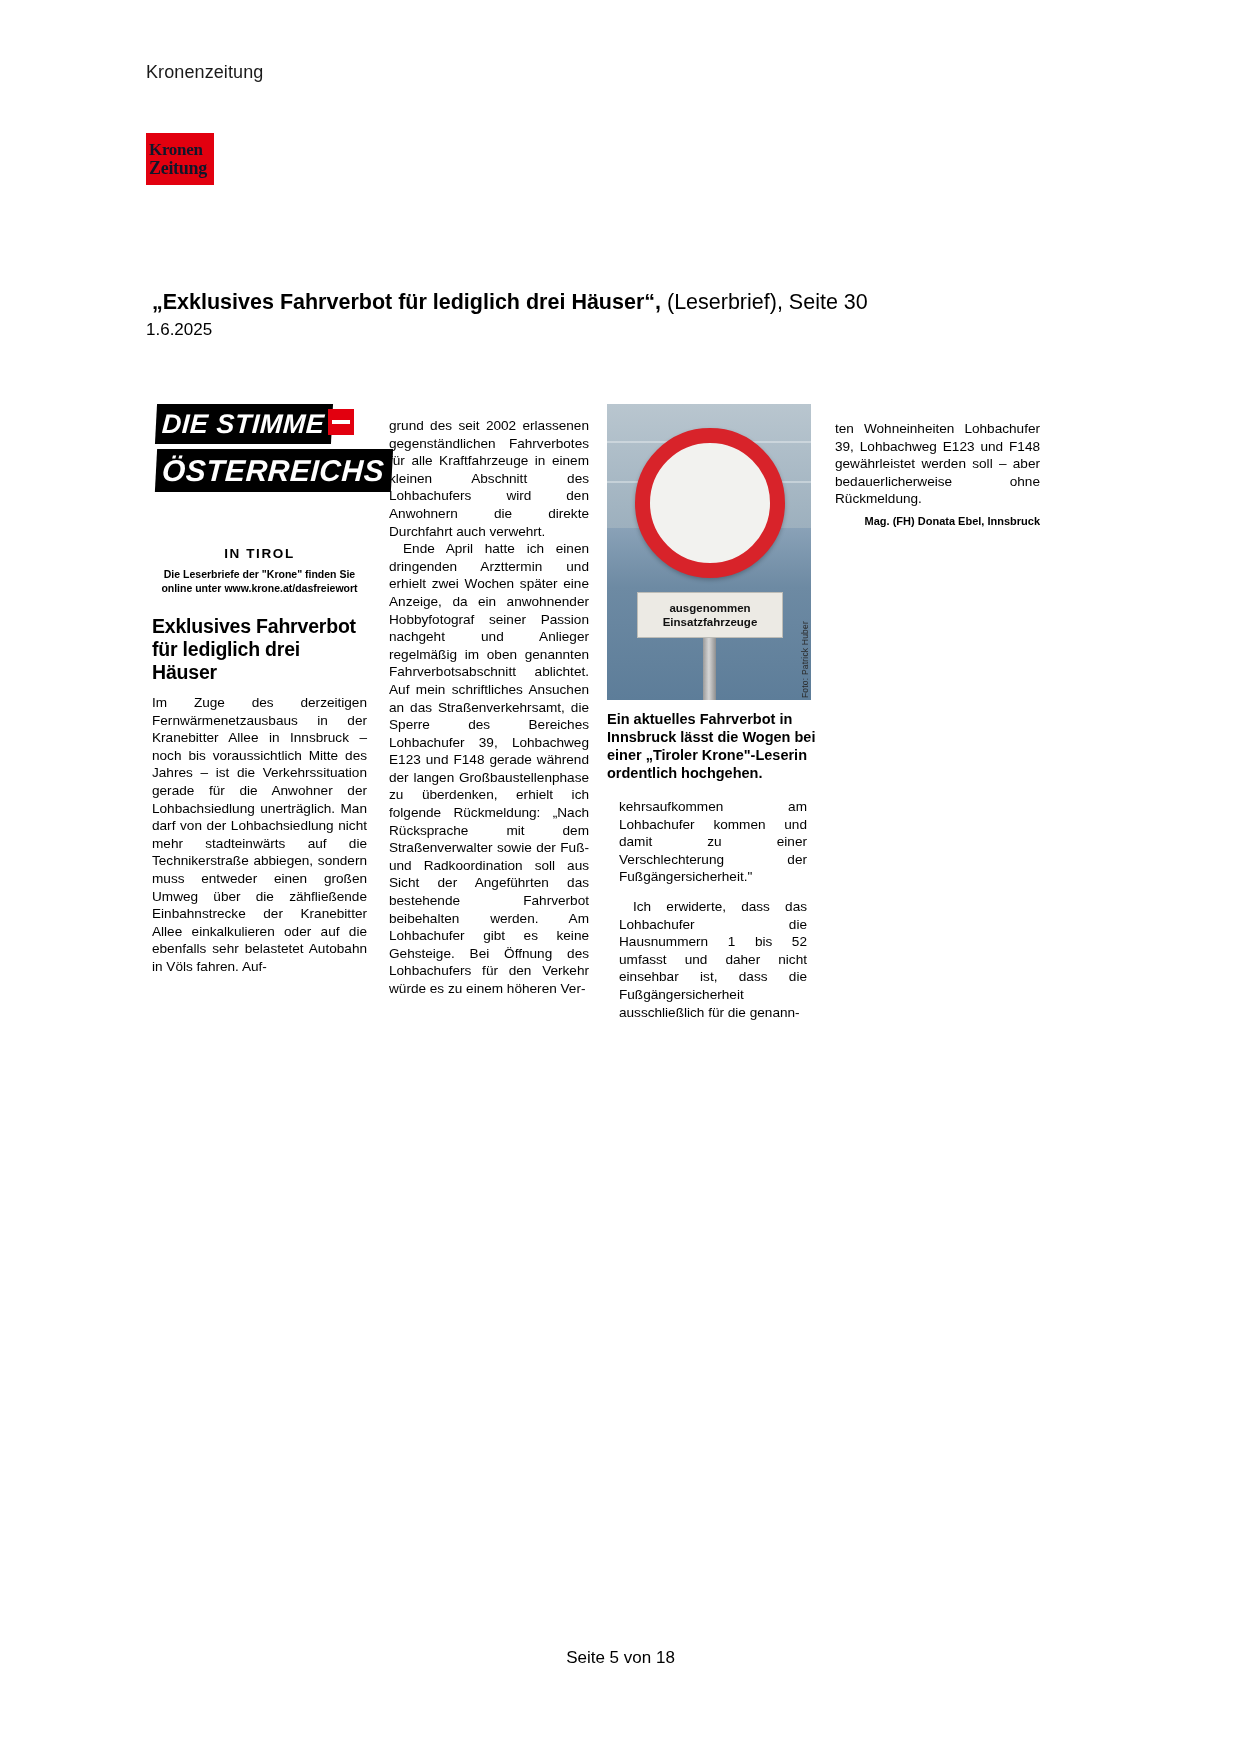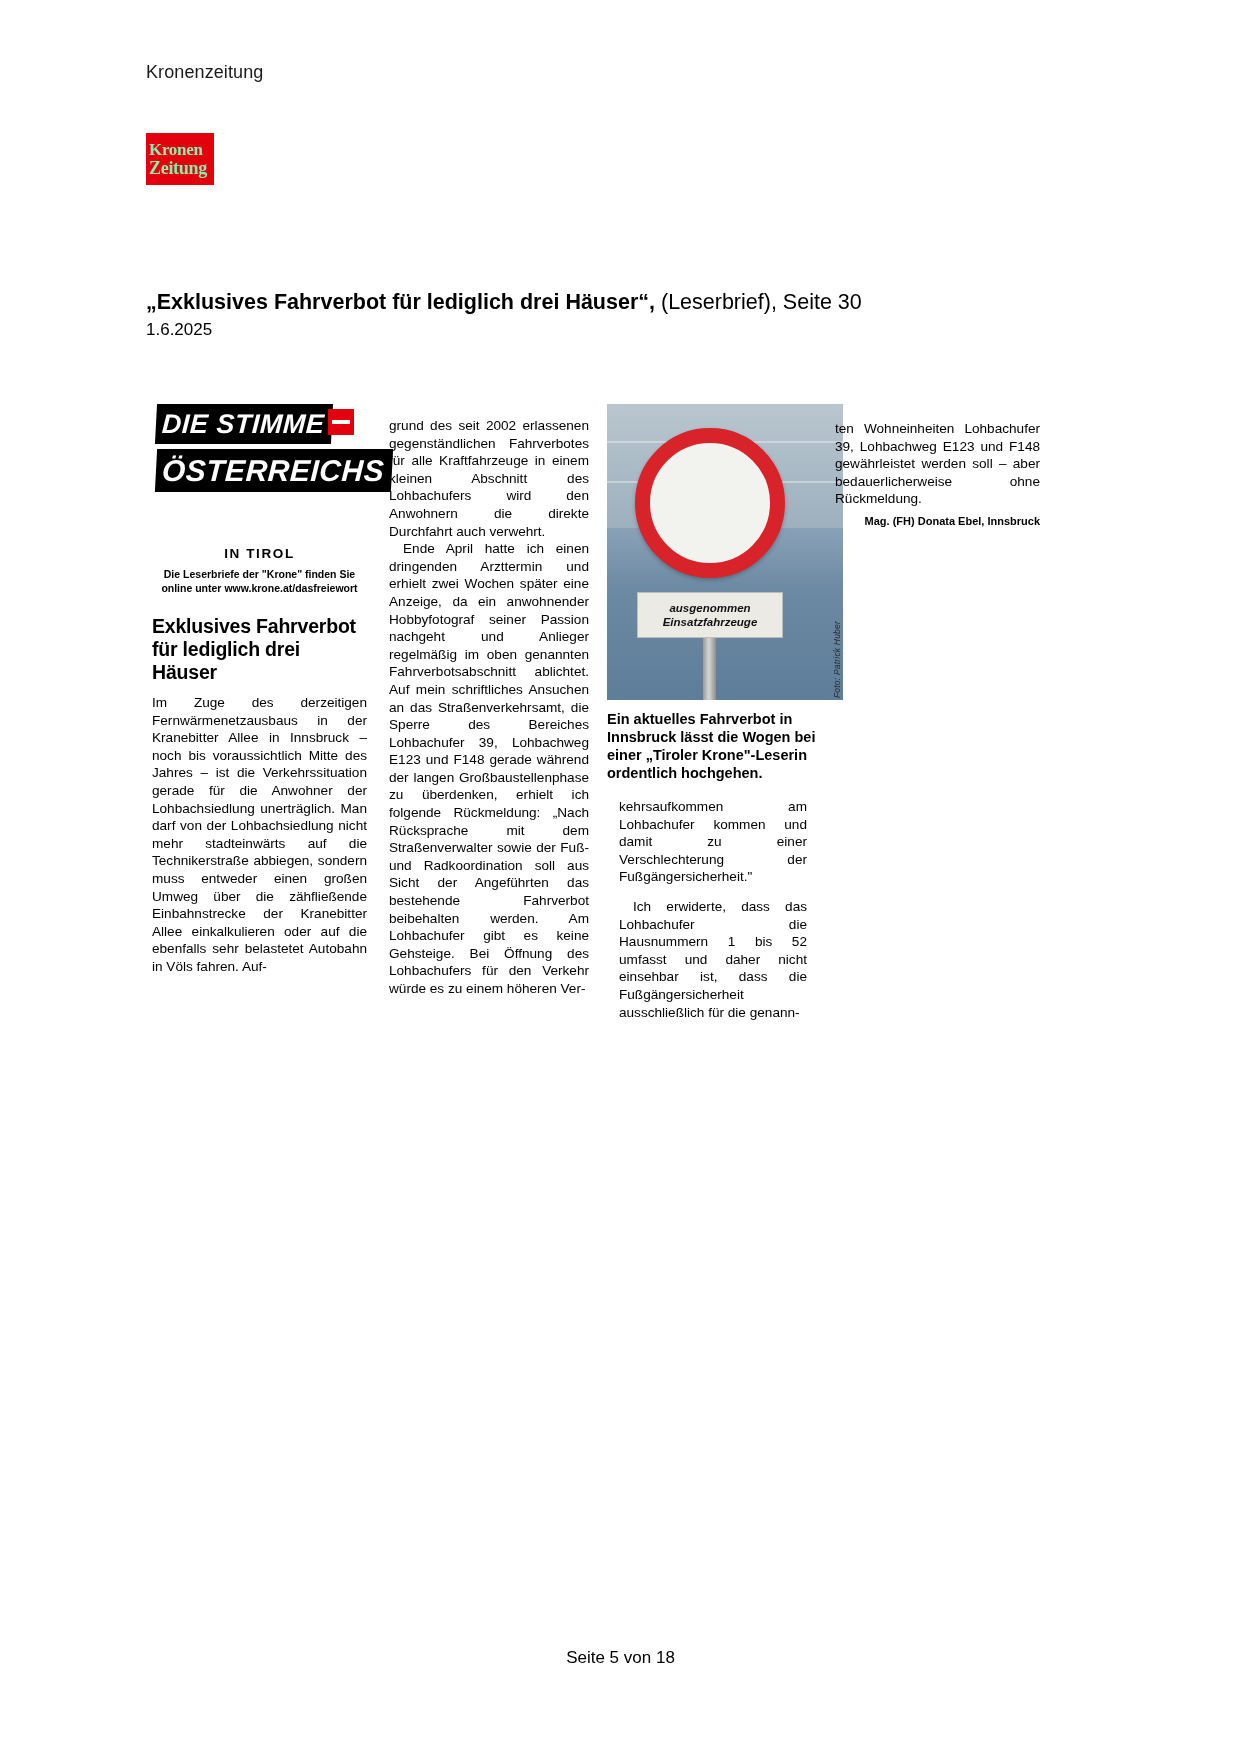--- a/index.html
+++ b/index.html
@@ -41,33 +41,33 @@
     background: #e2000f;
     display: flex;
     flex-direction: column;
     justify-content: center;
     align-items: flex-start;
     padding: 2px 3px;
     box-sizing: border-box;
   }
   .krone-logo span {
     display: block;
-    color: #86efac;
+    color: #0f172a;
     font-family: "Liberation Serif", serif;
     font-weight: bold;
     font-size: 17px;
     line-height: 19px;
     letter-spacing: -.3px;
   }
   .krone-logo span.l2 { font-size: 18px; }
 
   
   .article-title {
     position: absolute;
-    left: 146px;
+    left: 152px;
     top: 288px;
     width: 980px;
     font-size: 21.5px;
     line-height: 28px;
     color: #000;
   }
   .article-title b { font-weight: bold; }
   .article-date {
     position: absolute;
     left: 146px;
@@ -174,25 +174,24 @@
 
   
   .col3 {
     position: absolute;
     left: 455px;
     top: 0;
     width: 212px;
   }
   .photo {
     position: relative;
-    width: 236px;
+    width: 204px;
     height: 296px;
     background: linear-gradient(180deg,#9fb4c4 0%,#8fa6bb 38%,#6d8aa3 62%,#5d7d99 100%);
     overflow: hidden;
-    font-style: italic;
   }
   .photo .wall {
     position: absolute; left: 0; top: 0; width: 100%; height: 42%;
     background: linear-gradient(180deg,#b9c6cf,#9db0be);
   }
   .photo .wall-line {
     position: absolute; left:0; width: 100%; height: 2px; background: rgba(255,255,255,.35);
   }
   .sign-round {
     position: absolute;

